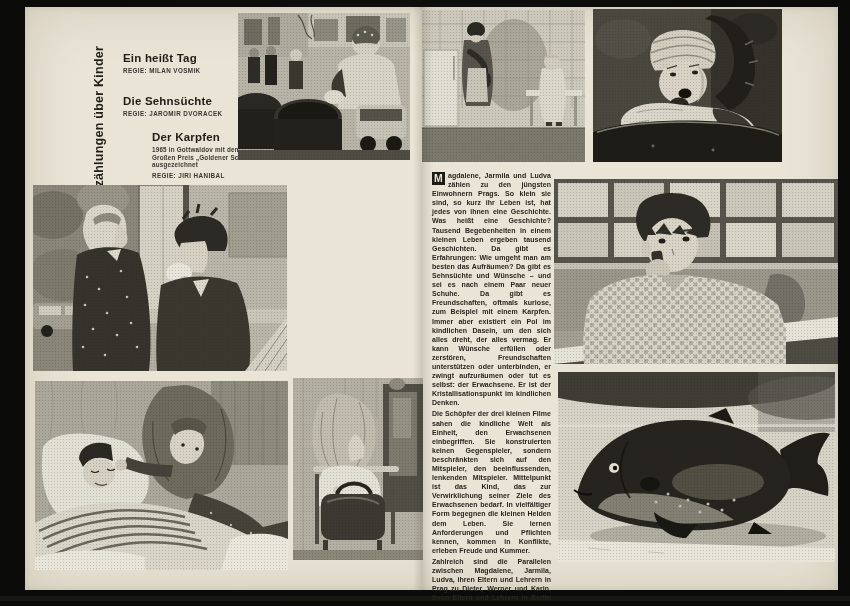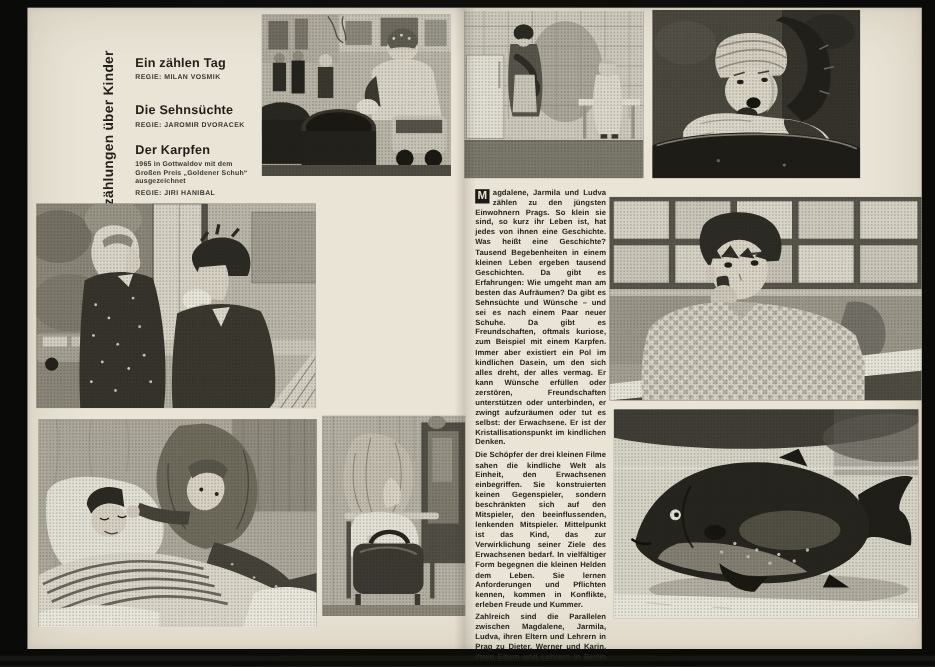--- a/index.html
+++ b/index.html
@@ -12,21 +12,21 @@
           box-shadow:inset 0 0 55px rgba(80,64,32,.16), inset 0 0 6px rgba(80,64,32,.12);}
   .fold{position:absolute;top:0;bottom:0;left:388px;width:20px;pointer-events:none;
         background:linear-gradient(90deg, rgba(60,50,30,0) 0%, rgba(60,50,30,.16) 45%, rgba(40,34,18,.10) 58%, rgba(60,50,30,0) 100%);}
 
   
   .vtitle{position:absolute;left:60px;top:44px;width:28px;height:144px;}
   .vtitle span{position:absolute;left:50%;top:50%;transform:translate(-50%,-50%) rotate(-90deg);
         white-space:nowrap;font-size:12.5px;font-weight:bold;letter-spacing:.25px;color:#221f19;}
   .films{position:absolute;left:98px;top:0;width:126px;}
   .film{position:absolute;left:0;width:126px;}
-  .film.f1{top:45px;} .film.f2{top:88px;} .film.f3{top:124px;}
+  .film.f1{top:45px;} .film.f2{top:88px;} .film.f3{top:124px;margin-left:29px;}
   .film-title{font-size:11.5px;font-weight:bold;letter-spacing:.2px;color:#201d17;margin:0 0 3px 0;}
   .film-note{font-size:6.3px;font-weight:bold;letter-spacing:.2px;line-height:7.6px;color:#393630;width:114px;margin:0 0 3px 0;}
   .film-credit{font-size:6.3px;font-weight:bold;letter-spacing:.4px;color:#393630;margin:0;}
 
   .article{position:absolute;left:407px;top:164px;width:119px;color:#28251f;
            font-size:7px;font-weight:bold;line-height:9.1px;letter-spacing:.04px;
            text-align:justify;}
   .article p{margin:0 0 2px 0;}
   .dropcap{float:left;width:13px;height:13px;margin:1px 3px 0 0;background:#1c1a15;color:#e9e4d6;
            font-size:10.5px;line-height:13px;font-weight:bold;text-align:center;}
@@ -53,21 +53,21 @@
   <div class="table-edge"></div>
 
   <div class="spread">
 
     <div class="vtitle">
       <span>Erzählungen über Kinder</span>
     </div>
 
     <div class="films">
       <div class="film f1">
-        <p class="film-title">Ein zählen Tag</p>
+        <p class="film-title">Ein heißt Tag</p>
         <p class="film-credit">REGIE: MILAN VOSMIK</p>
       </div>
       <div class="film f2">
         <p class="film-title">Die Sehnsüchte</p>
         <p class="film-credit">REGIE: JAROMIR DVORACEK</p>
       </div>
       <div class="film f3">
         <p class="film-title">Der Karpfen</p>
         <p class="film-note">1965 in Gottwaldov mit dem Großen Preis „Goldener Schuh“ ausgezeichnet</p>
         <p class="film-credit">REGIE: JIRI HANIBAL</p>

